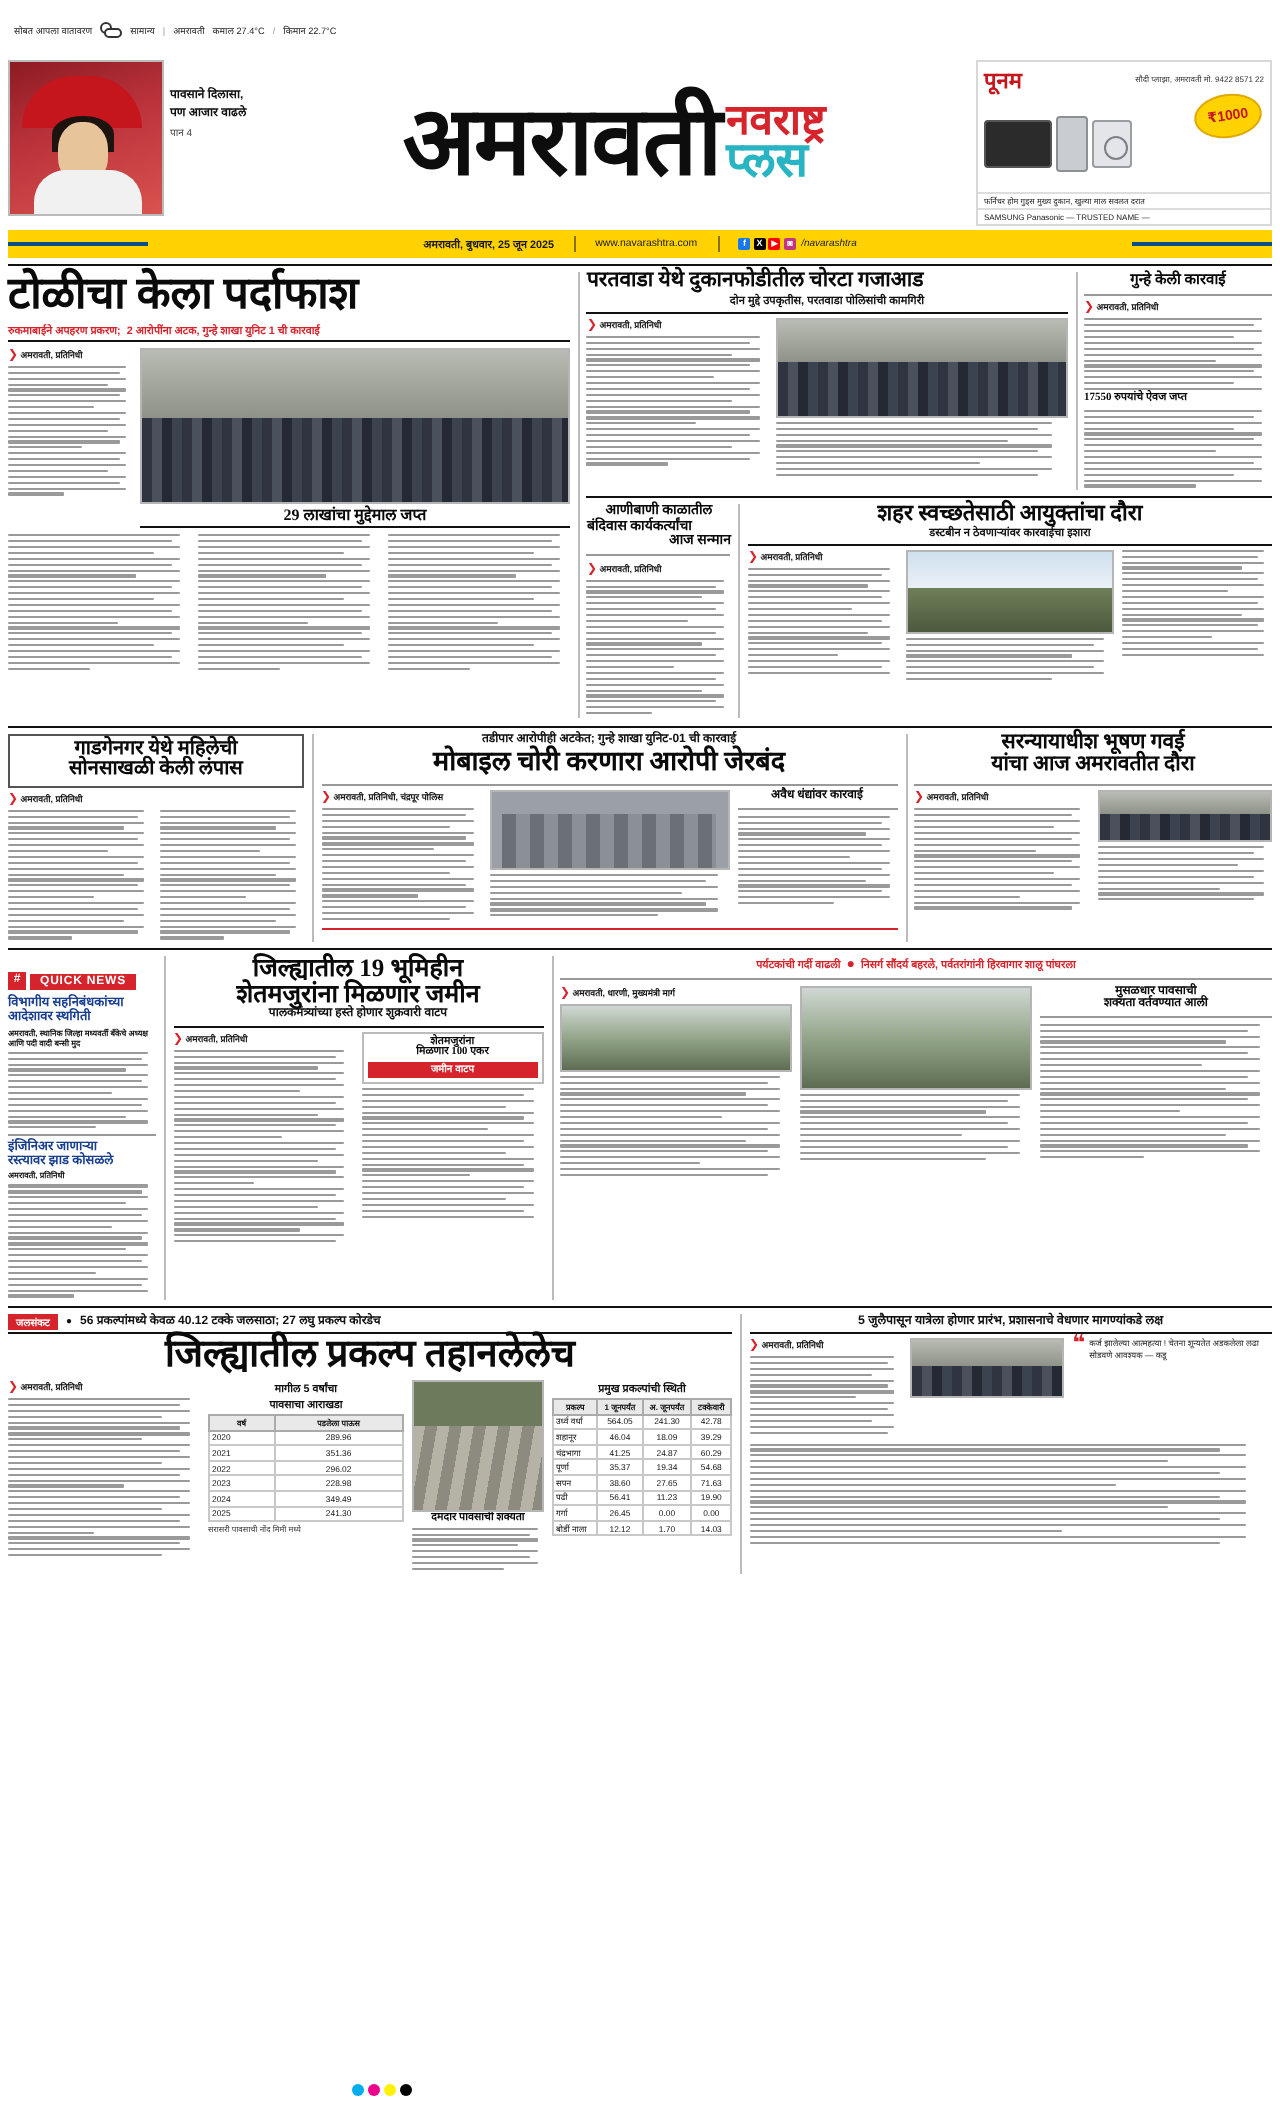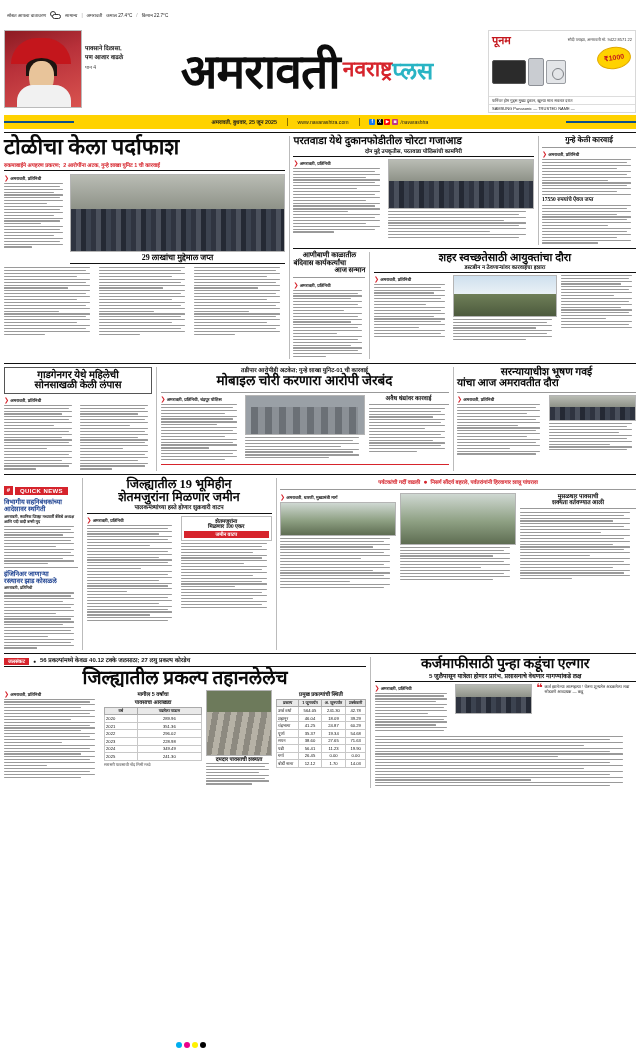--- a/index.html
+++ b/index.html
@@ -24,21 +24,21 @@
   .mast-photo { width:78px; height:78px; background:linear-gradient(160deg,#8c1b22 0%,#b8313a 40%,#d9534f 100%); position:relative; overflow:hidden; border:0.5px solid #bbb; }
   .mast-photo .umb { position:absolute; left:6px; top:7px; width:60px; height:26px; background:#c4161c; border-radius:30px 30px 0 0; }
   .mast-photo .umb:after{ content:""; position:absolute; left:29px; top:24px; width:2px; height:20px; background:#6d0d10; }
   .mast-photo .face { position:absolute; left:24px; top:30px; width:25px; height:30px; border-radius:45% 45% 40% 40%; background:#e8c49a; }
   .mast-photo .hair { position:absolute; left:21px; top:27px; width:31px; height:18px; border-radius:50% 50% 0 0; background:#1d1410; }
   .mast-photo .body { position:absolute; left:12px; bottom:0; width:54px; height:22px; background:#f1f1f1; border-radius:16px 16px 0 0; }
   .mast-kicker { width:44px; font-size:6px; line-height:1.45; font-weight:bold; padding:14px 2px 0 3px; color:#111; }
   .mast-kicker .pg-no { display:block; font-size:5px; font-weight:normal; margin-top:3px; color:#444; }
   .mast-title { flex:1; display:flex; align-items:center; justify-content:center; gap:3px; }
   .mast-title .amt { font-size:48px; font-weight:bold; letter-spacing:-1px; color:#0d0d0d; line-height:0.95; font-family:"Liberation Serif","DejaVu Serif",serif; }
-  .mast-title .brand { display:flex; flex-direction:row; line-height:0.92; }
+  .mast-title .brand { display:flex; flex-direction:column; line-height:0.92; }
   .mast-title .nav { font-size:21px; font-weight:bold; color:#d6242c; font-family:"Liberation Serif","DejaVu Serif",serif; }
   .mast-title .plus { font-size:24px; font-weight:bold; color:#29b4c4; font-family:"Liberation Serif","DejaVu Serif",serif; }
   .mast-ad { width:148px; border:0.5px solid #d8d8d8; position:relative; display:flex; flex-direction:column; background:#fff; }
   .mast-ad .ad-top { display:flex; align-items:center; justify-content:space-between; padding:1px 3px; }
   .mast-ad .ad-brand { font-size:11px; font-weight:bold; color:#c4161c; font-family:"Liberation Serif",serif; }
   .mast-ad .ad-tag { font-size:4px; color:#333; text-align:right; line-height:1.3; }
   .mast-ad .ad-mid { flex:1; display:flex; align-items:center; gap:2px; padding:0 3px; }
   .mast-ad .ad-tv { width:34px; height:24px; background:#2b2b2b; border-radius:2px; border:1.5px solid #555; }
   .mast-ad .ad-fridge { width:16px; height:28px; background:#c9ccd1; border:1px solid #8d9096; border-radius:2px; }
   .mast-ad .ad-wash { width:20px; height:24px; background:#e3e5e8; border:1px solid #9a9da2; border-radius:2px; position:relative; }
@@ -658,21 +658,21 @@
           </div>
         </div>
       </div>
       <div class="rule red" style="margin-top:2px"></div>
     </div>
 
     <div class="vsep"></div>
 
     <div style="flex:1">
       <div class="hl" style="font-size:10.5px;text-align:center">सरन्यायाधीश भूषण गवई</div>
-      <div class="hl" style="font-size:10.5px;text-align:left">यांचा आज अमरावतीत दौरा</div>
+      <div class="hl" style="font-size:10.5px;text-align:center">यांचा आज अमरावतीत दौरा</div>
       <div class="rule thin"></div>
       <div class="cols">
         <div class="col">
           <div class="byline"><span class="dot">❯</span> <span>अमरावती, प्रतिनिधी</span></div>
           <div class="txt" style="margin-top:2px">
             <span class="s95"></span>
               <span class="s90"></span>
               <span class="s95"></span>
               <span class="s80"></span>
               <span class="s95"></span>
@@ -1101,21 +1101,20 @@
                 </tr>
             </tbody>
           </table>
         </div>
       </div>
     </div>
 
     <div class="vsep"></div>
 
     <div style="flex:1">
-      <div class="hl" style="font-size:14px;text-align:center">कर्जमाफीसाठी पुन्हा कडूंचा एल्गार</div>
       <div class="sub" style="font-size:6.2px;text-align:center;border-bottom:0.6px solid #111;padding-bottom:1px">5 जुलैपासून यात्रेला होणार प्रारंभ, प्रशासनाचे वेधणार मागण्यांकडे लक्ष</div>
       <div class="cols" style="margin-top:2px">
         <div class="col">
           <div class="byline"><span class="dot">❯</span> <span>अमरावती, प्रतिनिधी</span></div>
           <div class="txt" style="margin-top:2px">
             <span class="s95"></span>
               <span class="s90"></span>
               <span class="s95"></span>
               <span class="s80"></span>
               <span class="s95"></span>

